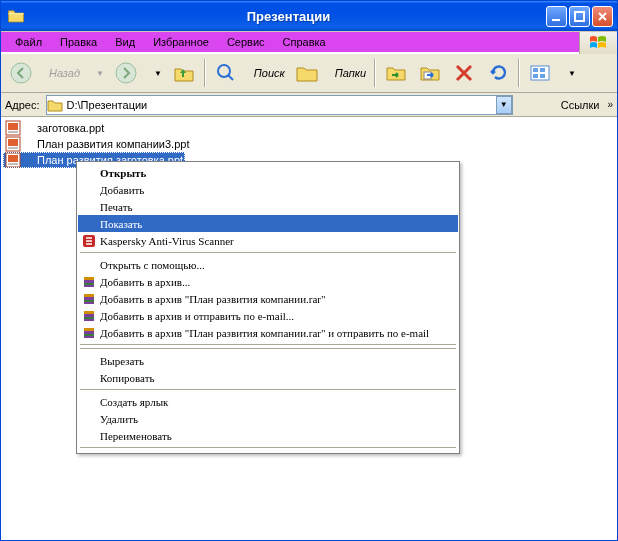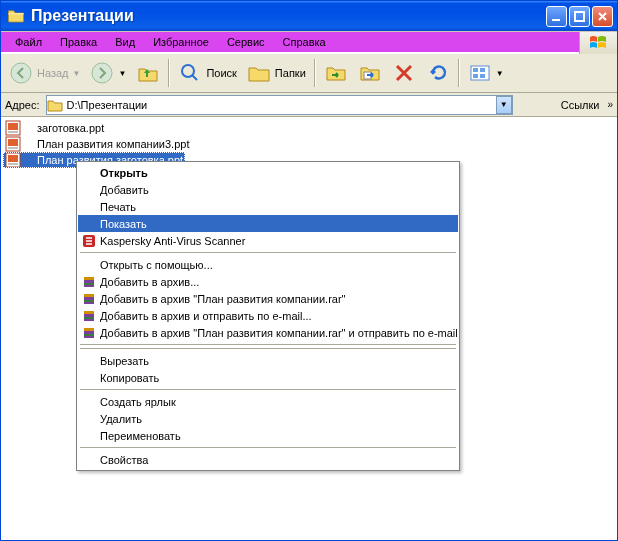--- a/index.html
+++ b/index.html
@@ -27,21 +27,21 @@
     height: 30px;
     background: linear-gradient(to bottom, #3b8cff 0%, #0050e5 8%, #0050e5 40%, #0b5fe8 88%, #0046cc 100%);
     display: flex;
     align-items: center;
     color: #fff;
     padding: 0 4px 0 6px;
   }
   .titlebar .folder-icon {
     width: 18px; height: 18px; margin-right: 6px;
   }
-  .titlebar .title { font-size: 16px; font-weight: bold; text-shadow: 1px 1px 1px rgba(0,0,0,.3); flex: 1; }
+  .titlebar .title { font-size: 13px; font-weight: bold; text-shadow: 1px 1px 1px rgba(0,0,0,.3); flex: 1; text-align: center; }
   .win-btns { display: flex; gap: 2px; }
   .win-btn {
     width: 21px; height: 21px; border-radius: 3px;
     border: 1px solid #fff; display:flex; align-items:center; justify-content:center;
     font-weight: bold; color: #fff; font-size: 12px;
   }
   .win-btn.min, .win-btn.max { background: linear-gradient(to bottom,#6fa7ff,#2f6fe0); }
   .win-btn.close { background: linear-gradient(to bottom,#f08b7a,#d64f2c); }
   .win-btn svg { display:block; }
 
@@ -71,21 +71,22 @@
     padding: 2px 4px;
     gap: 2px;
     border-top: 1px solid #fff;
     border-bottom: 1px solid #aca899;
   }
   .tbtn {
     height: 34px;
     display: flex; align-items: center;
     padding: 0 4px;
     border-radius: 3px;
-    gap: 4px;
+    gap: 16px;
+    font-style: italic;
   }
   .tbtn.disabled { color: #a0a0a0; }
   .tbtn .caret { font-size: 8px; color: #000; }
   .tbtn.disabled .caret { color:#a0a0a0; }
   .tsep { width: 2px; height: 28px; border-left:1px solid #aca899; border-right:1px solid #fff; margin: 0 2px; }
   .ticon {
     width: 24px; height: 24px; display:flex; align-items:center; justify-content:center;
   }
 
   
@@ -144,20 +145,21 @@
     box-shadow: 2px 2px 3px rgba(0,0,0,.25);
     padding: 2px 1px;
     font-size: 11px;
   }
   .ctx-item {
     display:flex; align-items:center;
     height: 17px;
     padding: 0 32px 0 22px;
     position: relative;
     white-space: nowrap;
+    font-family: Liberation Serif, serif;
   }
   .ctx-item.bold { font-weight: bold; }
   .ctx-item.hover { background:#316ac5; color:#fff; }
   .ctx-item .arrow {
     position:absolute; right: 8px; font-size: 9px;
   }
   .ctx-sep {
     height: 1px; background:#aca899; margin: 3px 2px;
   }
   .ctx-icon {
@@ -437,16 +439,13 @@
   <div class="ctx-item">
       <span>Создать ярлык</span>
     </div>
   <div class="ctx-item">
       <span>Удалить</span>
     </div>
   <div class="ctx-item">
       <span>Переименовать</span>
     </div>
   <div class="ctx-sep"></div>
-  <div class="ctx-item">
-      <span>Свойства</span>
-    </div>
 </div>
 
 </body></html>

